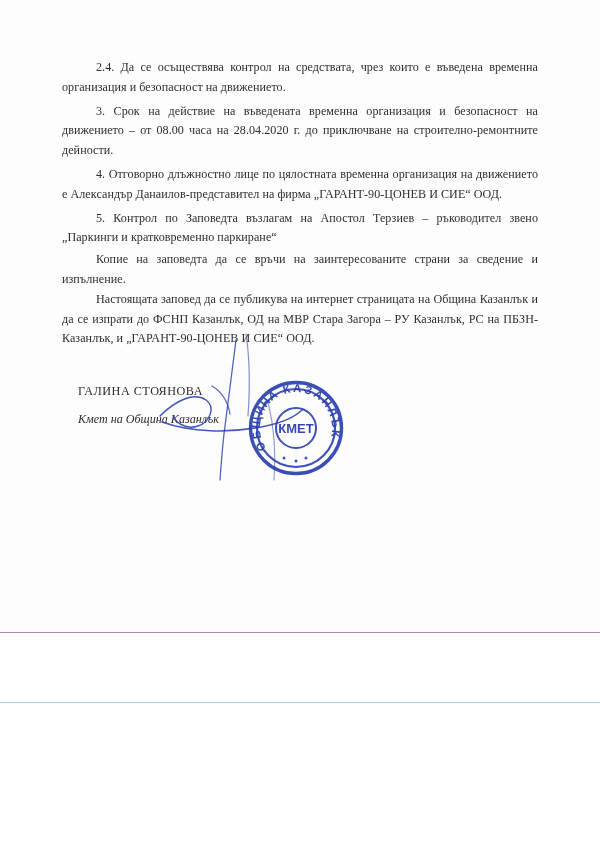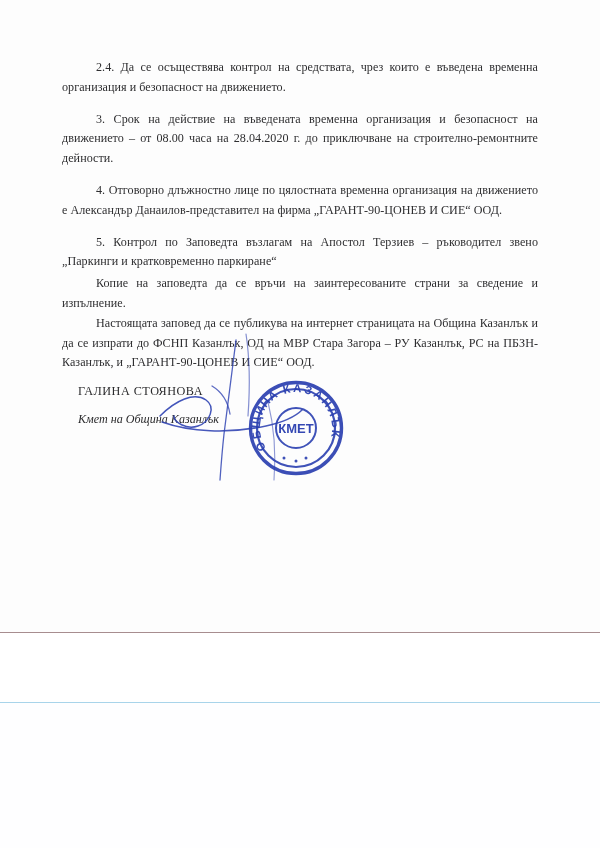--- a/index.html
+++ b/index.html
@@ -4,21 +4,21 @@
 <style>
   html, body {
     margin: 0;
     padding: 0;
     background: #ffffff;
   }
   #page {
     position: relative;
     width: 600px;
     height: 848px;
-    background: #ef4444;
+    background: #d946ef;
     overflow: hidden;
     font-family: "Liberation Serif", "DejaVu Serif", serif;
   }
 
   
   .doc-body {
     position: absolute;
     left: 62px;
     top: 58px;
     width: 476px;
@@ -28,21 +28,21 @@
     text-align: justify;
     text-justify: inter-word;
     font-size: 12.1px;
     line-height: 19.8px;
     color: #2e2e30;
     text-indent: 34px;
     letter-spacing: 0.05px;
   }
   .para.gap-md { margin-top: 2px; }
   .para.gap-lg { }
-  .para.gap-sm { margin-top: 12px; }
+  .para.gap-sm { margin-top: 4px; }
 
   
   .sign-block {
     position: absolute;
     left: 78px;
     top: 382px;
     width: 300px;
   }
   .sign-name {
     font-size: 12.2px;

